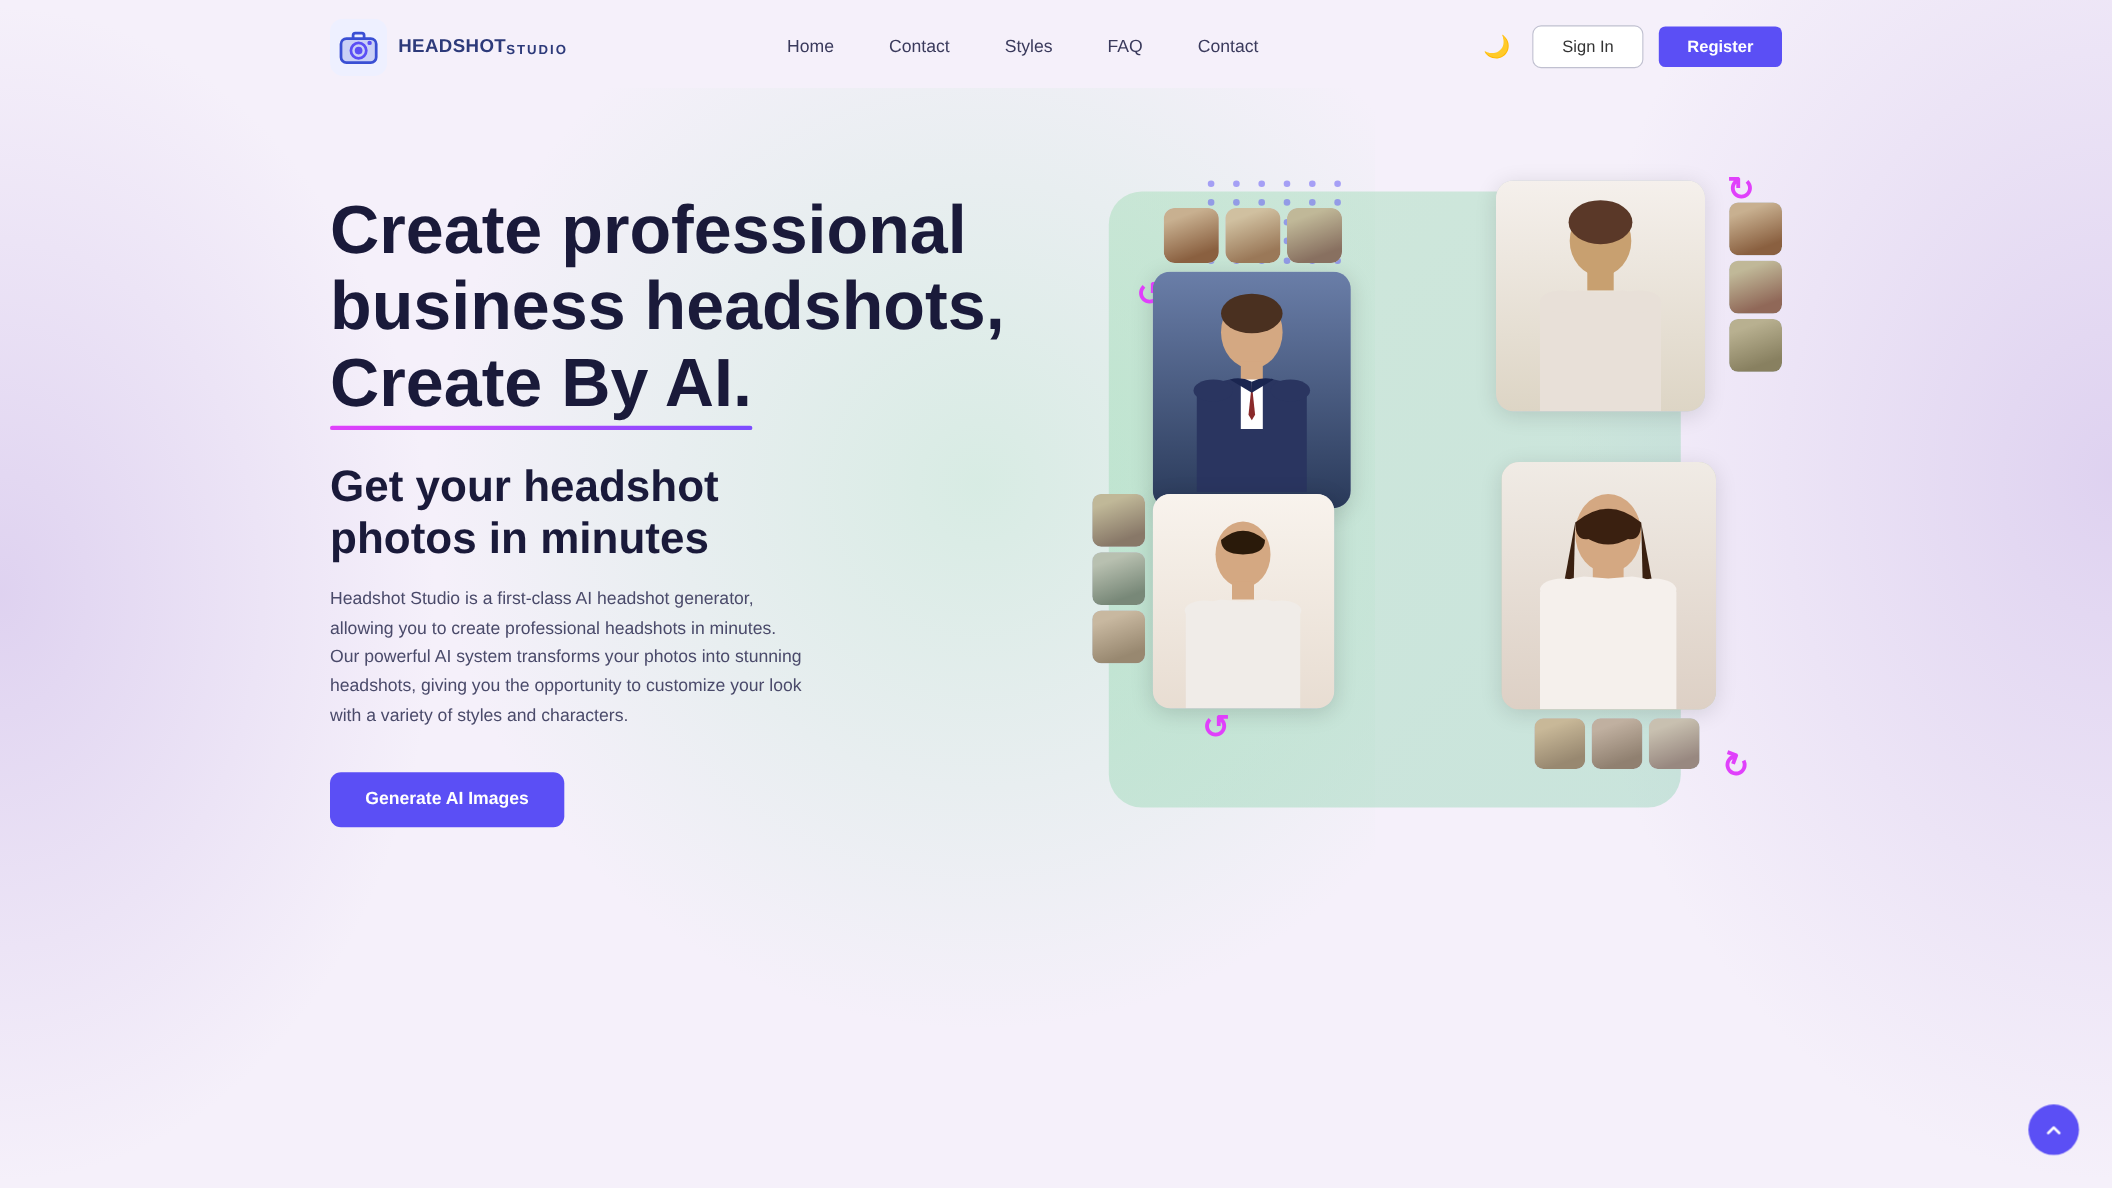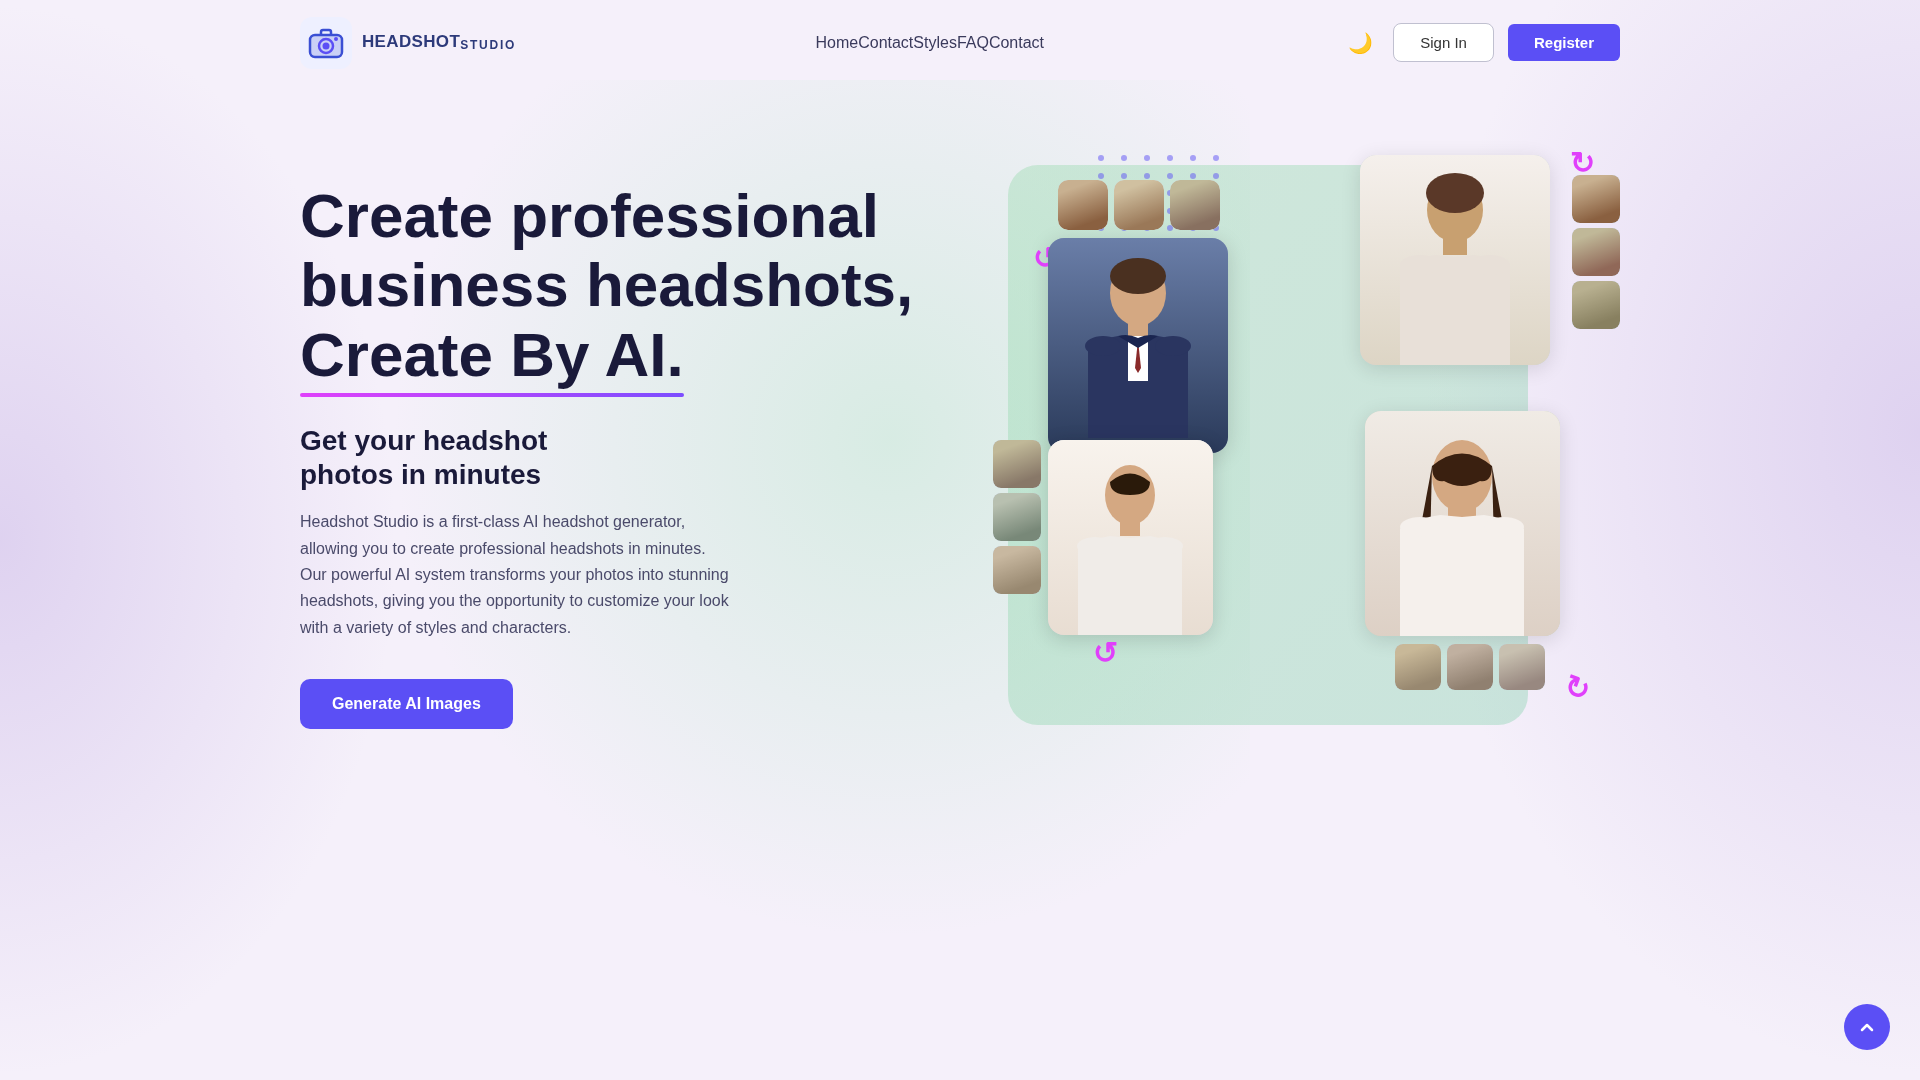--- a/index.html
+++ b/index.html
@@ -75,20 +75,21 @@
     .logo-studio {
       font-size: 12px;
       font-weight: 600;
       color: #2d3a7a;
       letter-spacing: 0.15em;
     }
 
     .nav-links {
       display: flex;
       align-items: center;
+      gap: 50px;
       list-style: none;
     }
 
     .nav-links a {
       text-decoration: none;
       color: #3a3a5c;
       font-size: 16px;
       font-weight: 500;
     }
 
@@ -167,21 +168,21 @@
       position: absolute;
       bottom: -8px;
       left: 0;
       width: 100%;
       height: 4px;
       background: linear-gradient(90deg, #e040fb, #7c4dff);
       border-radius: 2px;
     }
 
     .hero-sub-title {
-      font-size: 28px;
+      font-size: 40px;
       font-weight: 700;
       color: #1a1a3a;
       margin-top: 35px;
       margin-bottom: 18px;
       line-height: 1.2;
     }
 
     .hero-description {
       font-size: 16px;
       color: #4a4a6a;

